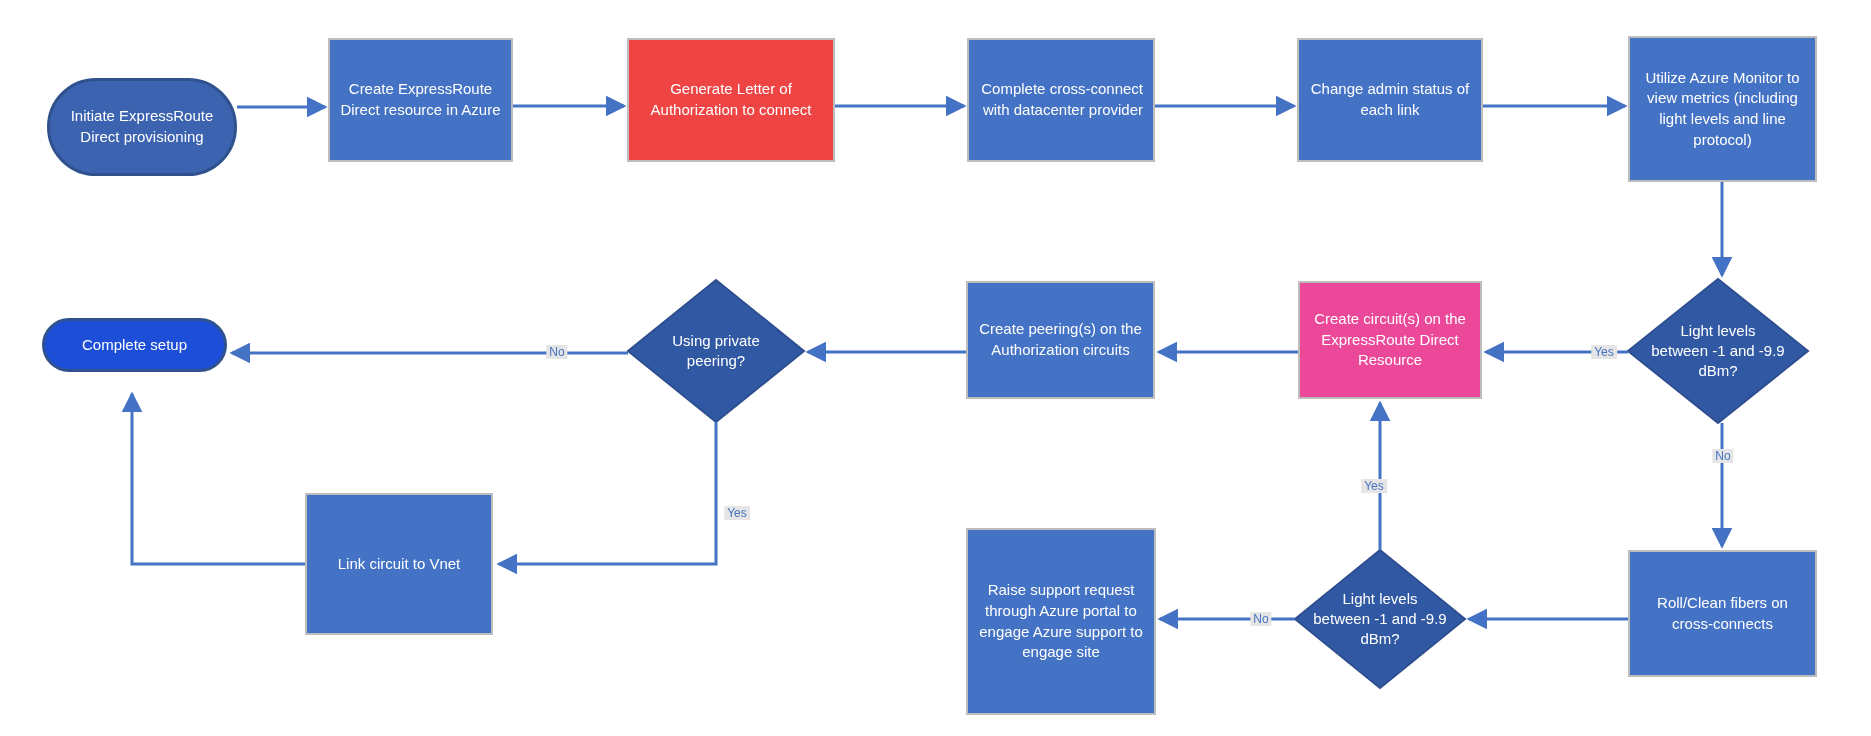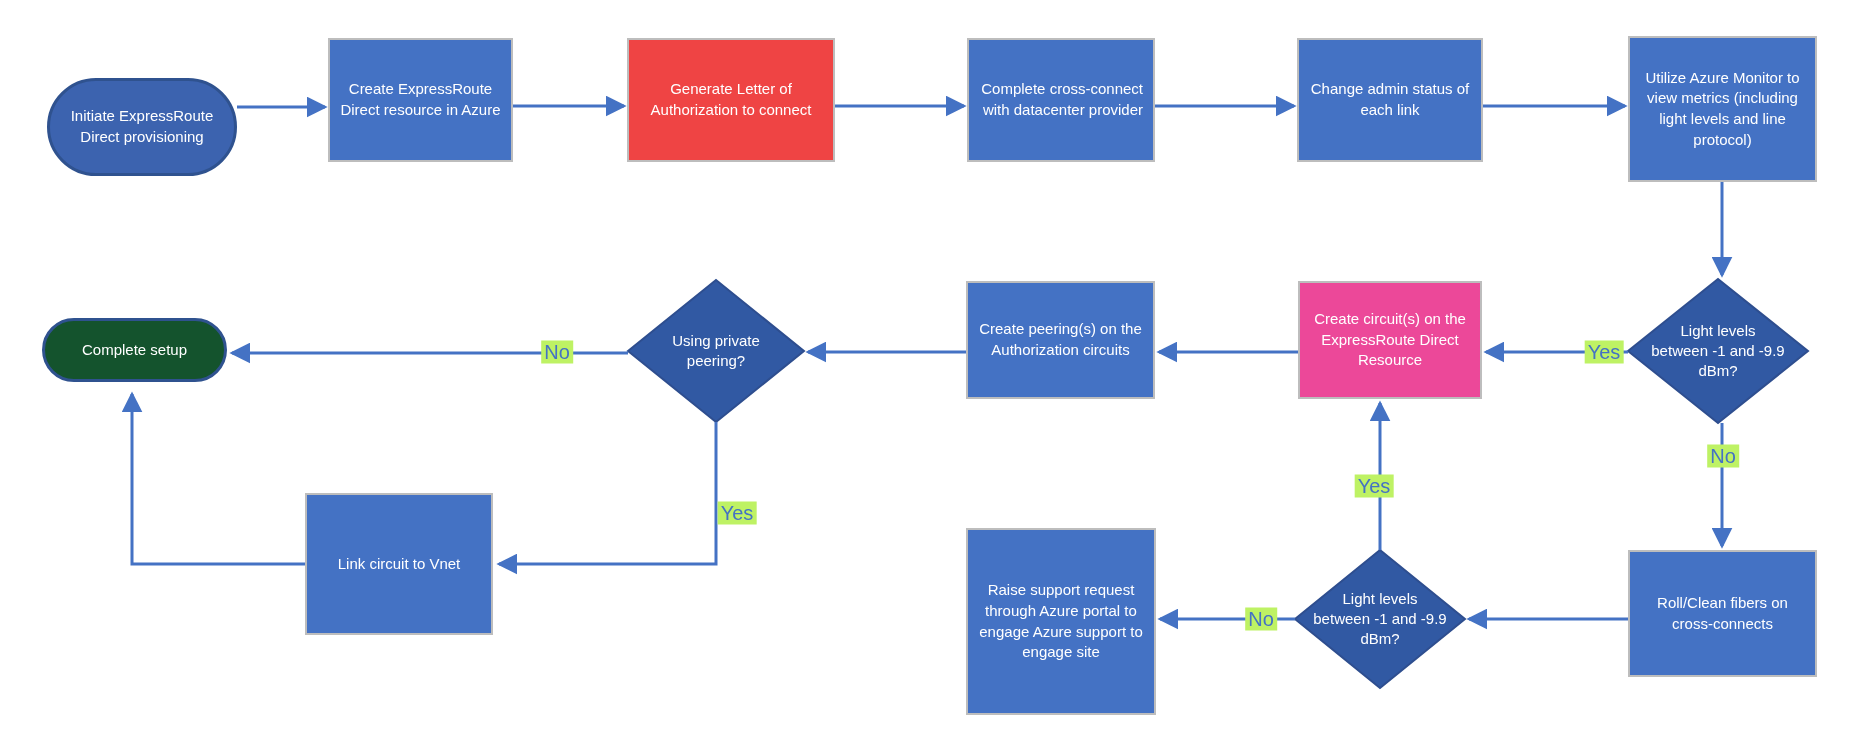--- a/index.html
+++ b/index.html
@@ -34,22 +34,22 @@
     display:flex;align-items:center;justify-content:center;
     text-align:center;
     color:#fff;font-size:15px;line-height:1.35;
     transform:translate(-50%,-50%);
     pointer-events:none;
   }
   .edge-label{
     position:absolute;
     transform:translate(-50%,-50%);
     color:#4472C4;
-    background:#bef264;
-    font-size:20px;
+    background:#e5e5e5;
+    font-size:12px;
     padding:0 3px;
     white-space:nowrap;
   }
 </style>
 </head>
 <body>
 
 <div class="canvas">
 
   <svg class="connectors" viewBox="0 0 1871 736" xmlns="http://www.w3.org/2000/svg">
@@ -92,21 +92,21 @@
   <div class="node process" style="left: 967px; top: 38px; width: 188px; height: 124px; background: rgb(68, 114, 196); border-color: rgb(189, 189, 189); color: rgb(255, 255, 255); text-align: right;">Complete cross-connect with datacenter provider</div>
 
   <div class="node process" style="left: 1297px; top: 38px; width: 186px; height: 124px; background: rgb(68, 114, 196); border-color: rgb(189, 189, 189); color: rgb(255, 255, 255);">Change admin status of each link</div>
 
   <div class="node process" style="left: 1628px; top: 36px; width: 189px; height: 146px; padding: 2px 8px; background: rgb(68, 114, 196); border-color: rgb(189, 189, 189); color: rgb(255, 255, 255);">Utilize Azure Monitor to view metrics (including light levels and line protocol)</div>
 
   <div class="node process" style="left: 1298px; top: 281px; width: 184px; height: 118px; background: #ec4899; border-color: rgb(189, 189, 189); color: rgb(255, 255, 255);">Create circuit(s) on the ExpressRoute Direct Resource</div>
 
   <div class="node process" style="left: 966px; top: 281px; width: 189px; height: 118px; background: rgb(68, 114, 196); border-color: rgb(189, 189, 189); color: rgb(255, 255, 255);">Create peering(s) on the Authorization circuits</div>
 
-  <div class="node terminal" style="left: 42px; top: 318px; width: 185px; height: 64px; border-radius: 35px; background: #14532d; border-color: rgb(47, 82, 143); color: rgb(255, 255, 255);">Complete setup</div>
+  <div class="node terminal" style="left: 42px; top: 318px; width: 185px; height: 54px; border-radius: 35px; background: #1d4ed8; border-color: rgb(47, 82, 143); color: rgb(255, 255, 255);">Complete setup</div>
 
   <div class="node process" style="left: 305px; top: 493px; width: 188px; height: 142px; background: rgb(68, 114, 196); border-color: rgb(189, 189, 189); color: rgb(255, 255, 255);">Link circuit to Vnet</div>
 
   <div class="node process" style="left: 1628px; top: 550px; width: 189px; height: 127px; background: rgb(68, 114, 196); border-color: rgb(189, 189, 189); color: rgb(255, 255, 255);">Roll/Clean fibers on cross-connects</div>
 
   <div class="node process" style="left: 966px; top: 528px; width: 190px; height: 187px; background: rgb(68, 114, 196); border-color: rgb(189, 189, 189); color: rgb(255, 255, 255);">Raise support request through Azure portal to engage Azure support to engage site</div>
 
   <div class="diamond-text" style="left: 1718px; top: 351px; width: 134px; height: 110px; color: rgb(255, 255, 255);">Light levels between -1 and -9.9 dBm?</div>
 
   <div class="diamond-text" style="left: 716px; top: 351px; width: 120px; height: 100px; color: rgb(255, 255, 255);">Using private peering?</div>

